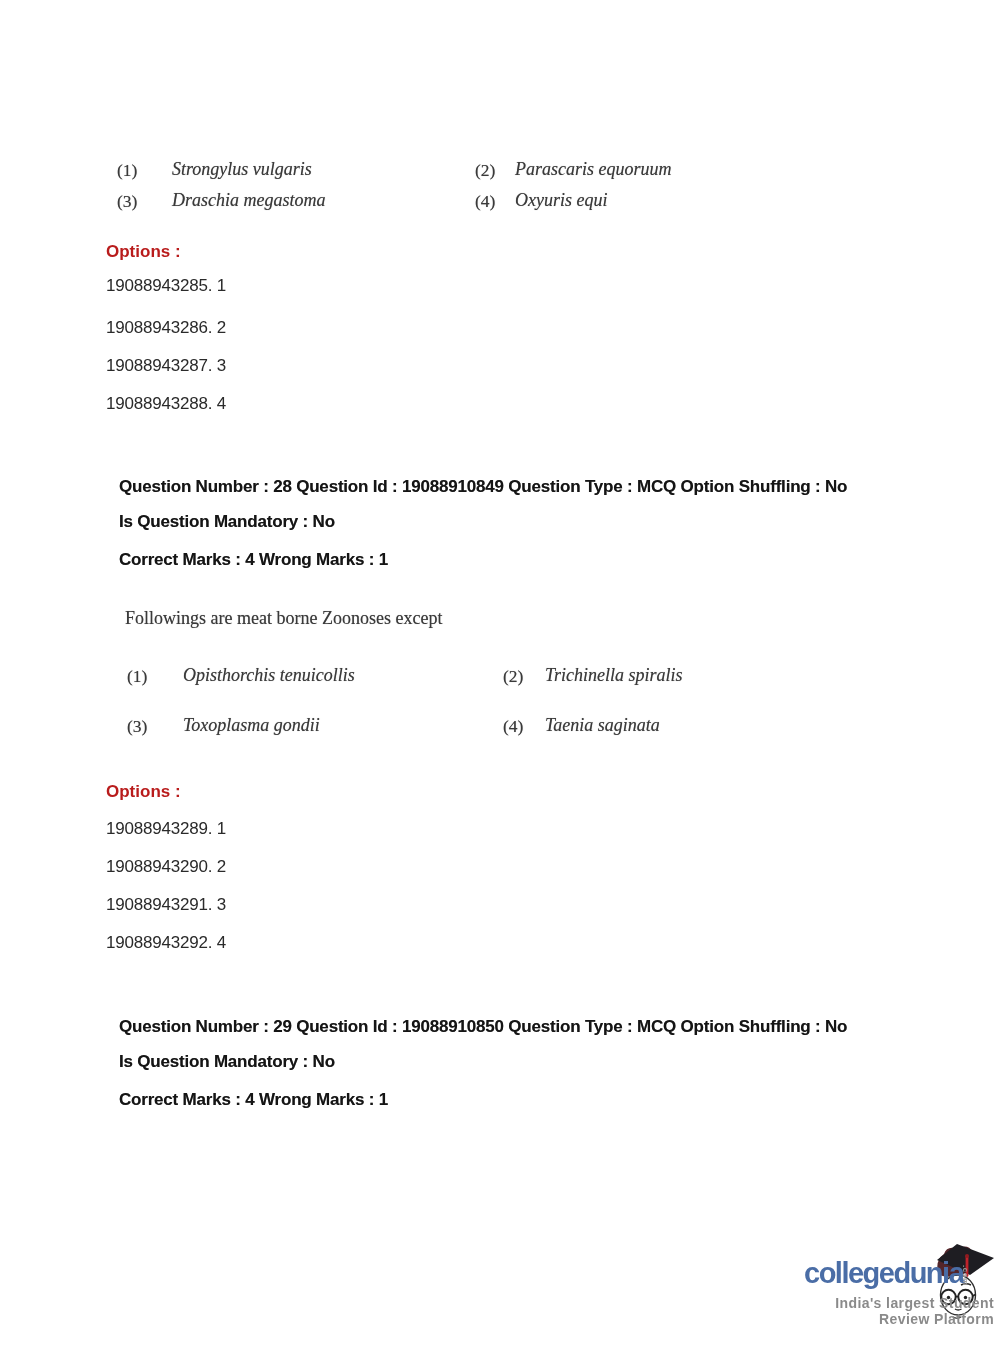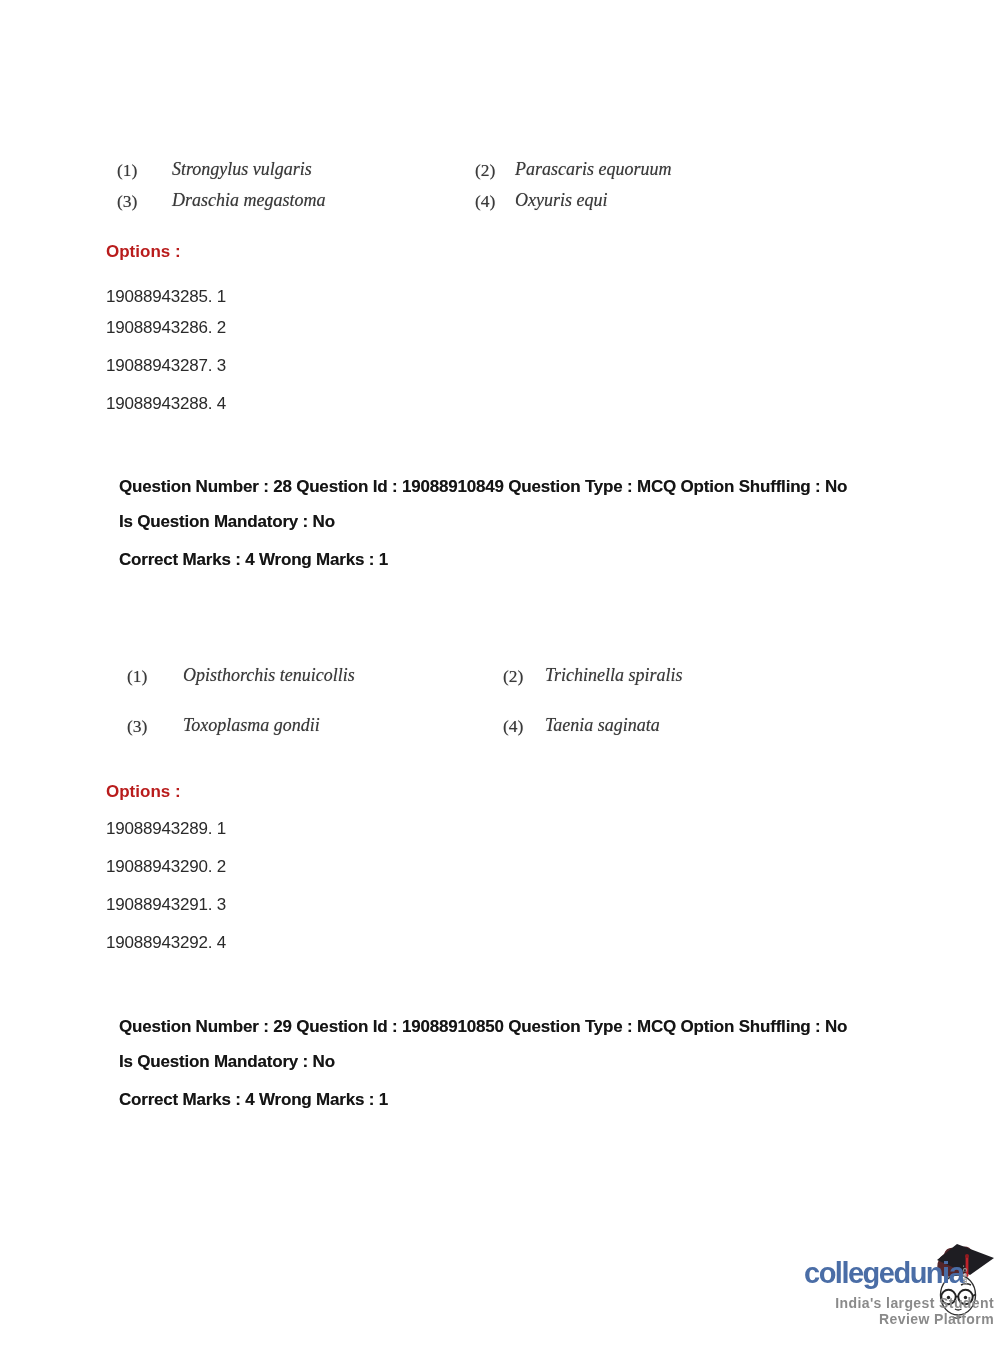--- a/index.html
+++ b/index.html
@@ -87,29 +87,30 @@
   <div class="abs serif choice-text" style="left:172px; top:159px">Strongylus vulgaris</div>
   <div class="abs serif choice-num" style="left:475px; top:160px">(2)</div>
   <div class="abs serif choice-text" style="left:515px; top:159px">Parascaris equoruum</div>
 
   <div class="abs serif choice-num" style="left:117px; top:191px">(3)</div>
   <div class="abs serif choice-text" style="left:172px; top:190px">Draschia megastoma</div>
   <div class="abs serif choice-num" style="left:475px; top:191px">(4)</div>
   <div class="abs serif choice-text" style="left:515px; top:190px">Oxyuris equi</div>
 
   <div class="abs opt-label" style="left:106px; top:242px">Options :</div>
-  <div class="abs opt-item" style="left:106px; top:287px">19088943285. 1</div>
+  <div class="abs opt-item" style="left:106px; top:276px">19088943285. 1</div>
   <div class="abs opt-item" style="left:106px; top:318px">19088943286. 2</div>
   <div class="abs opt-item" style="left:106px; top:356px">19088943287. 3</div>
   <div class="abs opt-item" style="left:106px; top:394px">19088943288. 4</div>
 
   <div class="abs meta-line" style="left:106px; top:477px">Question Number : 28 Question Id : 19088910849 Question Type : MCQ Option Shuffling : No</div>
   <div class="abs meta-line" style="left:106px; top:512px">Is Question Mandatory : No</div>
   <div class="abs meta-line" style="left:106px; top:550px">Correct Marks : 4 Wrong Marks : 1</div>
 
+  <div class="abs serif q-text" style="left:125px; top:608px">Followings are meat borne Zoonoses except</div>
 
   <div class="abs serif choice-num" style="left:127px; top:666px">(1)</div>
   <div class="abs serif choice-text" style="left:183px; top:665px">Opisthorchis tenuicollis</div>
   <div class="abs serif choice-num" style="left:503px; top:666px">(2)</div>
   <div class="abs serif choice-text" style="left:545px; top:665px">Trichinella spiralis</div>
 
   <div class="abs serif choice-num" style="left:127px; top:716px">(3)</div>
   <div class="abs serif choice-text" style="left:183px; top:715px">Toxoplasma gondii</div>
   <div class="abs serif choice-num" style="left:503px; top:716px">(4)</div>
   <div class="abs serif choice-text" style="left:545px; top:715px">Taenia saginata</div>

